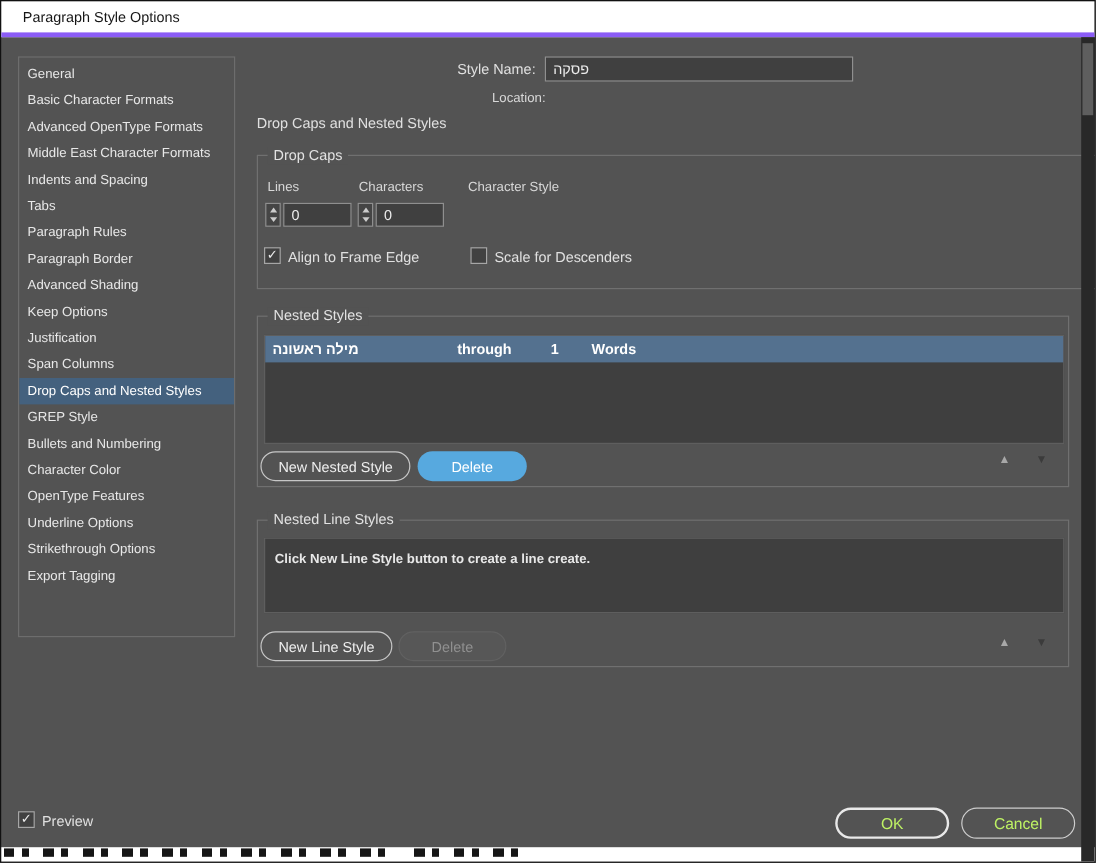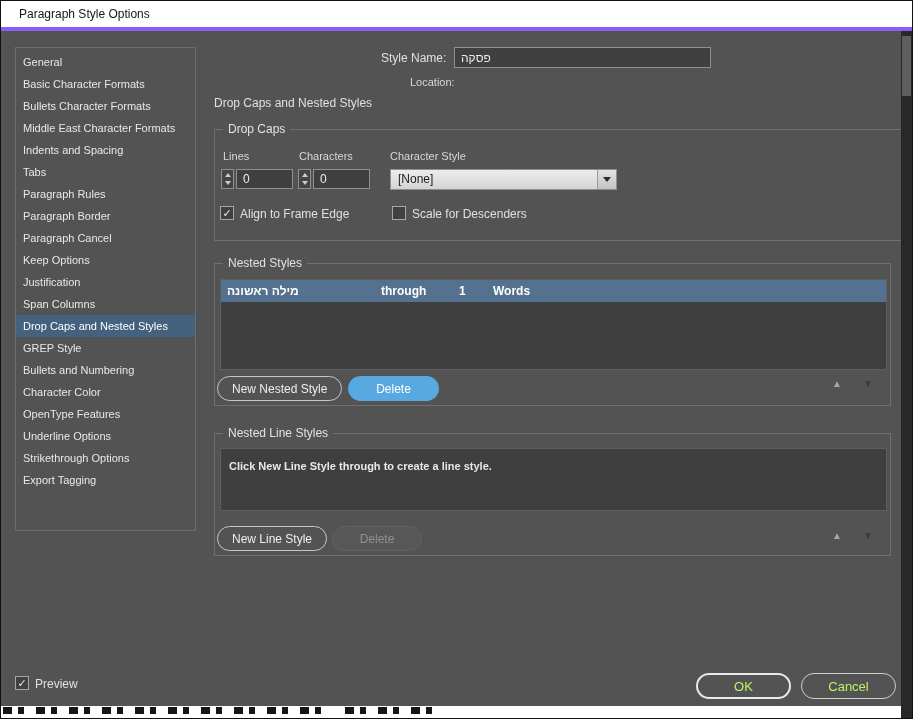--- a/index.html
+++ b/index.html
@@ -67,27 +67,27 @@
 
 <div class="screen">
 
   <div class="abs titlebar">
     <span>Paragraph Style Options</span>
   </div>
 
   <div class="abs sidebar">
       <div class="sb-item">General</div>
       <div class="sb-item">Basic Character Formats</div>
-      <div class="sb-item">Bullets Character Formats</div>
+      <div class="sb-item">Advanced OpenType Formats</div>
       <div class="sb-item">Middle East Character Formats</div>
       <div class="sb-item">Indents and Spacing</div>
       <div class="sb-item">Tabs</div>
       <div class="sb-item">Paragraph Rules</div>
       <div class="sb-item">Paragraph Border</div>
-      <div class="sb-item">Paragraph Cancel</div>
+      <div class="sb-item">Advanced Shading</div>
       <div class="sb-item">Keep Options</div>
       <div class="sb-item">Justification</div>
       <div class="sb-item">Span Columns</div>
       <div class="sb-item selected">Drop Caps and Nested Styles</div>
       <div class="sb-item">GREP Style</div>
       <div class="sb-item">Bullets and Numbering</div>
       <div class="sb-item">Character Color</div>
       <div class="sb-item">OpenType Features</div>
       <div class="sb-item">Underline Options</div>
       <div class="sb-item">Strikethrough Options</div>
@@ -111,26 +111,20 @@
     <input class="abs text-input" style="left: 21px; top: 39px; width: 57px; height: 20px;" value="0">
 
     <span class="abs lbl" style="left:84px;top:20px">Characters</span>
     <span class="abs spinner" style="left:83px;top:39px">
       <i class="tri-up"></i>
       <i class="tri-dn"></i>
     </span>
     <input class="abs text-input" style="left: 98px; top: 39px; width: 57px; height: 20px;" value="0">
 
     <span class="abs lbl" style="left:175px;top:20px">Character Style</span>
-    <div class="abs combo" style="left:175px;top:39px;width:227px">
-      <span class="combo-text">[None]</span>
-      <span class="combo-btn">
-        <i class="chev"></i>
-      </span>
-    </div>
 
     <span class="abs checkbox checked" style="left:5px;top:76px">
       <span class="check">✓</span>
     </span>
     <span class="abs lbl12" style="left:25px;top:77px">Align to Frame Edge</span>
 
     <span class="abs checkbox" style="left:177px;top:76px">
       
     </span>
     <span class="abs lbl12" style="left:197px;top:77px">Scale for Descenders</span>
@@ -148,21 +142,21 @@
     </div>
     <button class="abs pill" style="left:2px;top:112px">New Nested Style</button>
     <button class="abs pill blue" style="left:133px;top:112px">Delete</button>
     <span class="abs move up" style="left:617px;top:113px"><i class="ico">▲</i></span>
     <span class="abs move dn" style="left:648px;top:113px"><i class="ico">▼</i></span>
   </div>
 
   <div class="abs fieldset" style="left:213px;top:432px;width:677px;height:123px">
     <span class="legend">Nested Line Styles</span>
     <div class="abs panel" style="left:5px;top:14px;width:667px;height:63px;padding:7px 8px">
-      <span class="hint">Click New Line Style through to create a line style.</span>
+      <span class="hint">Click New Line Style button to create a line create.</span>
     </div>
     <button class="abs pill" style="left:2px;top:92px">New Line Style</button>
     <button class="abs pill disabled" style="left:117px;top:92px">Delete</button>
     <span class="abs move up" style="left:617px;top:95px"><i class="ico">▲</i></span>
     <span class="abs move dn" style="left:648px;top:95px"><i class="ico">▼</i></span>
   </div>
 
   <span class="abs checkbox checked" style="left:14px;top:675px">
     <span class="check">✓</span>
   </span>

